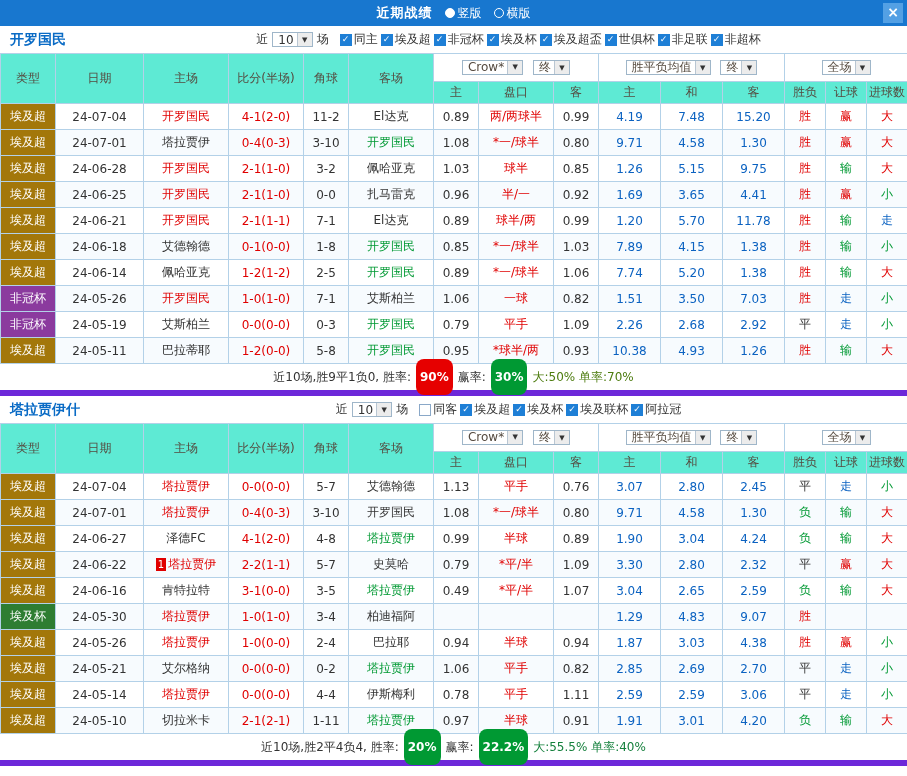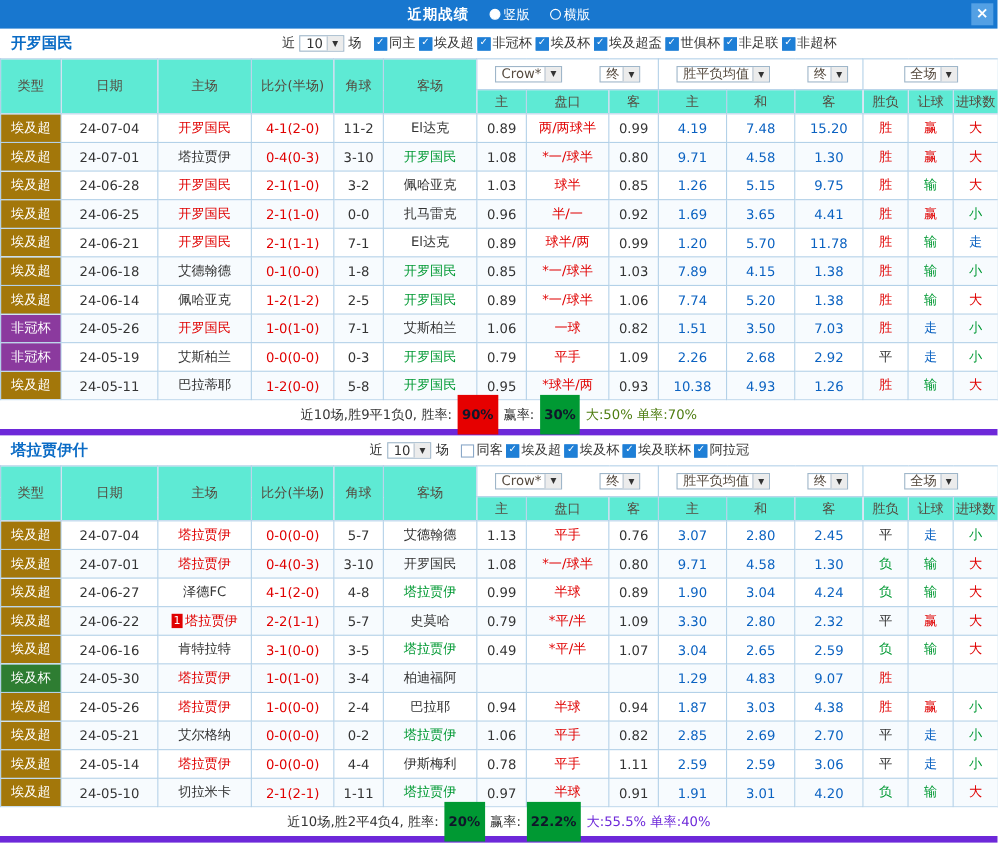--- a/index.html
+++ b/index.html
@@ -3,21 +3,21 @@
 <meta charset="utf-8">
 <style>
   * { margin:0; padding:0; box-sizing:border-box; }
   html,body { width:907px; height:776px; }
   body {
     font-family:"DejaVu Sans","Liberation Sans",sans-serif;
     font-size:12px; color:#333; background:#fff; overflow:hidden; position:relative;
   }
   
   .topbar { height:26px; background:#1877CF; display:flex; align-items:center; position:relative; }
-  .topbar-center { flex:1; display:flex; justify-content:center; align-items:center; gap:18px; color:#fff; }
+  .topbar-center { flex:1; display:flex; justify-content:center; align-items:center; gap:12px; color:#fff; }
   .topbar-title { font-weight:bold; font-size:13px; letter-spacing:1px; }
   .radio-opt { display:inline-flex; align-items:center; gap:3px; cursor:pointer; color:#fff; }
   .radio { width:10px; height:10px; border-radius:50%; border:1px solid #fff; background:transparent; display:inline-block; }
   .radio.checked { background:#fff; }
   .close-btn { position:absolute; right:4px; top:3px; width:20px; height:20px; background:#53A0E4;
                color:#fff; font-weight:bold; text-align:center; line-height:19px; cursor:pointer; font-size:14px; }
   
   .block { border-bottom:6px solid #6d28d9; }
   .sec-head { height:27px; display:flex; align-items:center; padding:0 10px; background:#fff; }
   .sec-title { color:#0A6BC5; font-weight:bold; font-size:14px; min-width:110px; }
@@ -32,32 +32,32 @@
   .dd-val { padding:0 3px 0 5px; white-space:nowrap; }
   .dd-arr { width:15px; align-self:stretch; display:inline-flex; align-items:center; justify-content:center;
             background:#ECECEC; border-left:1px solid #B9C6D2; font-size:7px; color:#333; }
   
   table.grid { width:907px; border-collapse:collapse; table-layout:fixed; }
   .grid th, .grid td { border:1px solid #B3D1E8; text-align:center; padding:0 1px; overflow:hidden; white-space:nowrap; }
   .grid thead th { background:#5eead4; font-weight:normal; color:#554A3F; font-size:12px; }
   .grid thead tr.hdr-top th { height:28px; }
   .grid thead tr.hdr-cols th { height:22px; }
   .grid thead th.dd-cell { background:#fff; }
-  .dd-cell .dd { margin:0 15px; }
+  .dd-cell .dd { margin:0 3px; }
   .grid tbody td { height:26px; font-size:12px; background:#fff; }
   .grid tbody tr:nth-child(even) td { background:#F7FBFE; }
   .grid tbody td.c-type { color:#fff; }
   .t-red { color:#E00000; }
   .t-green { color:#009933; }
   .t-blue { color:#0B62C1; }
   .badge { display:inline-block; background:#E00000; color:#fff; font-size:10px; line-height:13px;
            padding:0 2px; margin-right:2px; vertical-align:middle; }
   
   .summary { height:26px; display:flex; align-items:center; justify-content:center; gap:5px; background:#fff; }
-  .chip { color:#0f172a; font-weight:bold; padding:11px 4px; }
+  .chip { color:#ffffff; font-weight:bold; padding:11px 4px;border-radius:8px; }
 </style>
 </head>
 <body>
 
 <div class="topbar">
   <div class="topbar-center">
     <span class="topbar-title">近期战绩</span>
     <span class="radio-opt">
       <span class="radio checked"></span>
       <span>竖版</span>
@@ -633,15 +633,15 @@
           <td class="t-green">输</td>
           <td class="t-red">大</td>
         </tr>
       </tbody>
   </table>
   <div class="summary">
     <span>近10场,胜2平4负4, 胜率:</span>
     <span class="chip" style="background: rgb(0, 153, 51);">20%</span>
     <span>赢率:</span>
     <span class="chip" style="background: rgb(0, 153, 51);">22.2%</span>
-    <span style="color: #6d28d9;">大:55.5% 单率:40%</span>
+    <span style="color: #15803d;">大:55.5% 单率:40%</span>
   </div>
 </section>
 
 </body></html>

